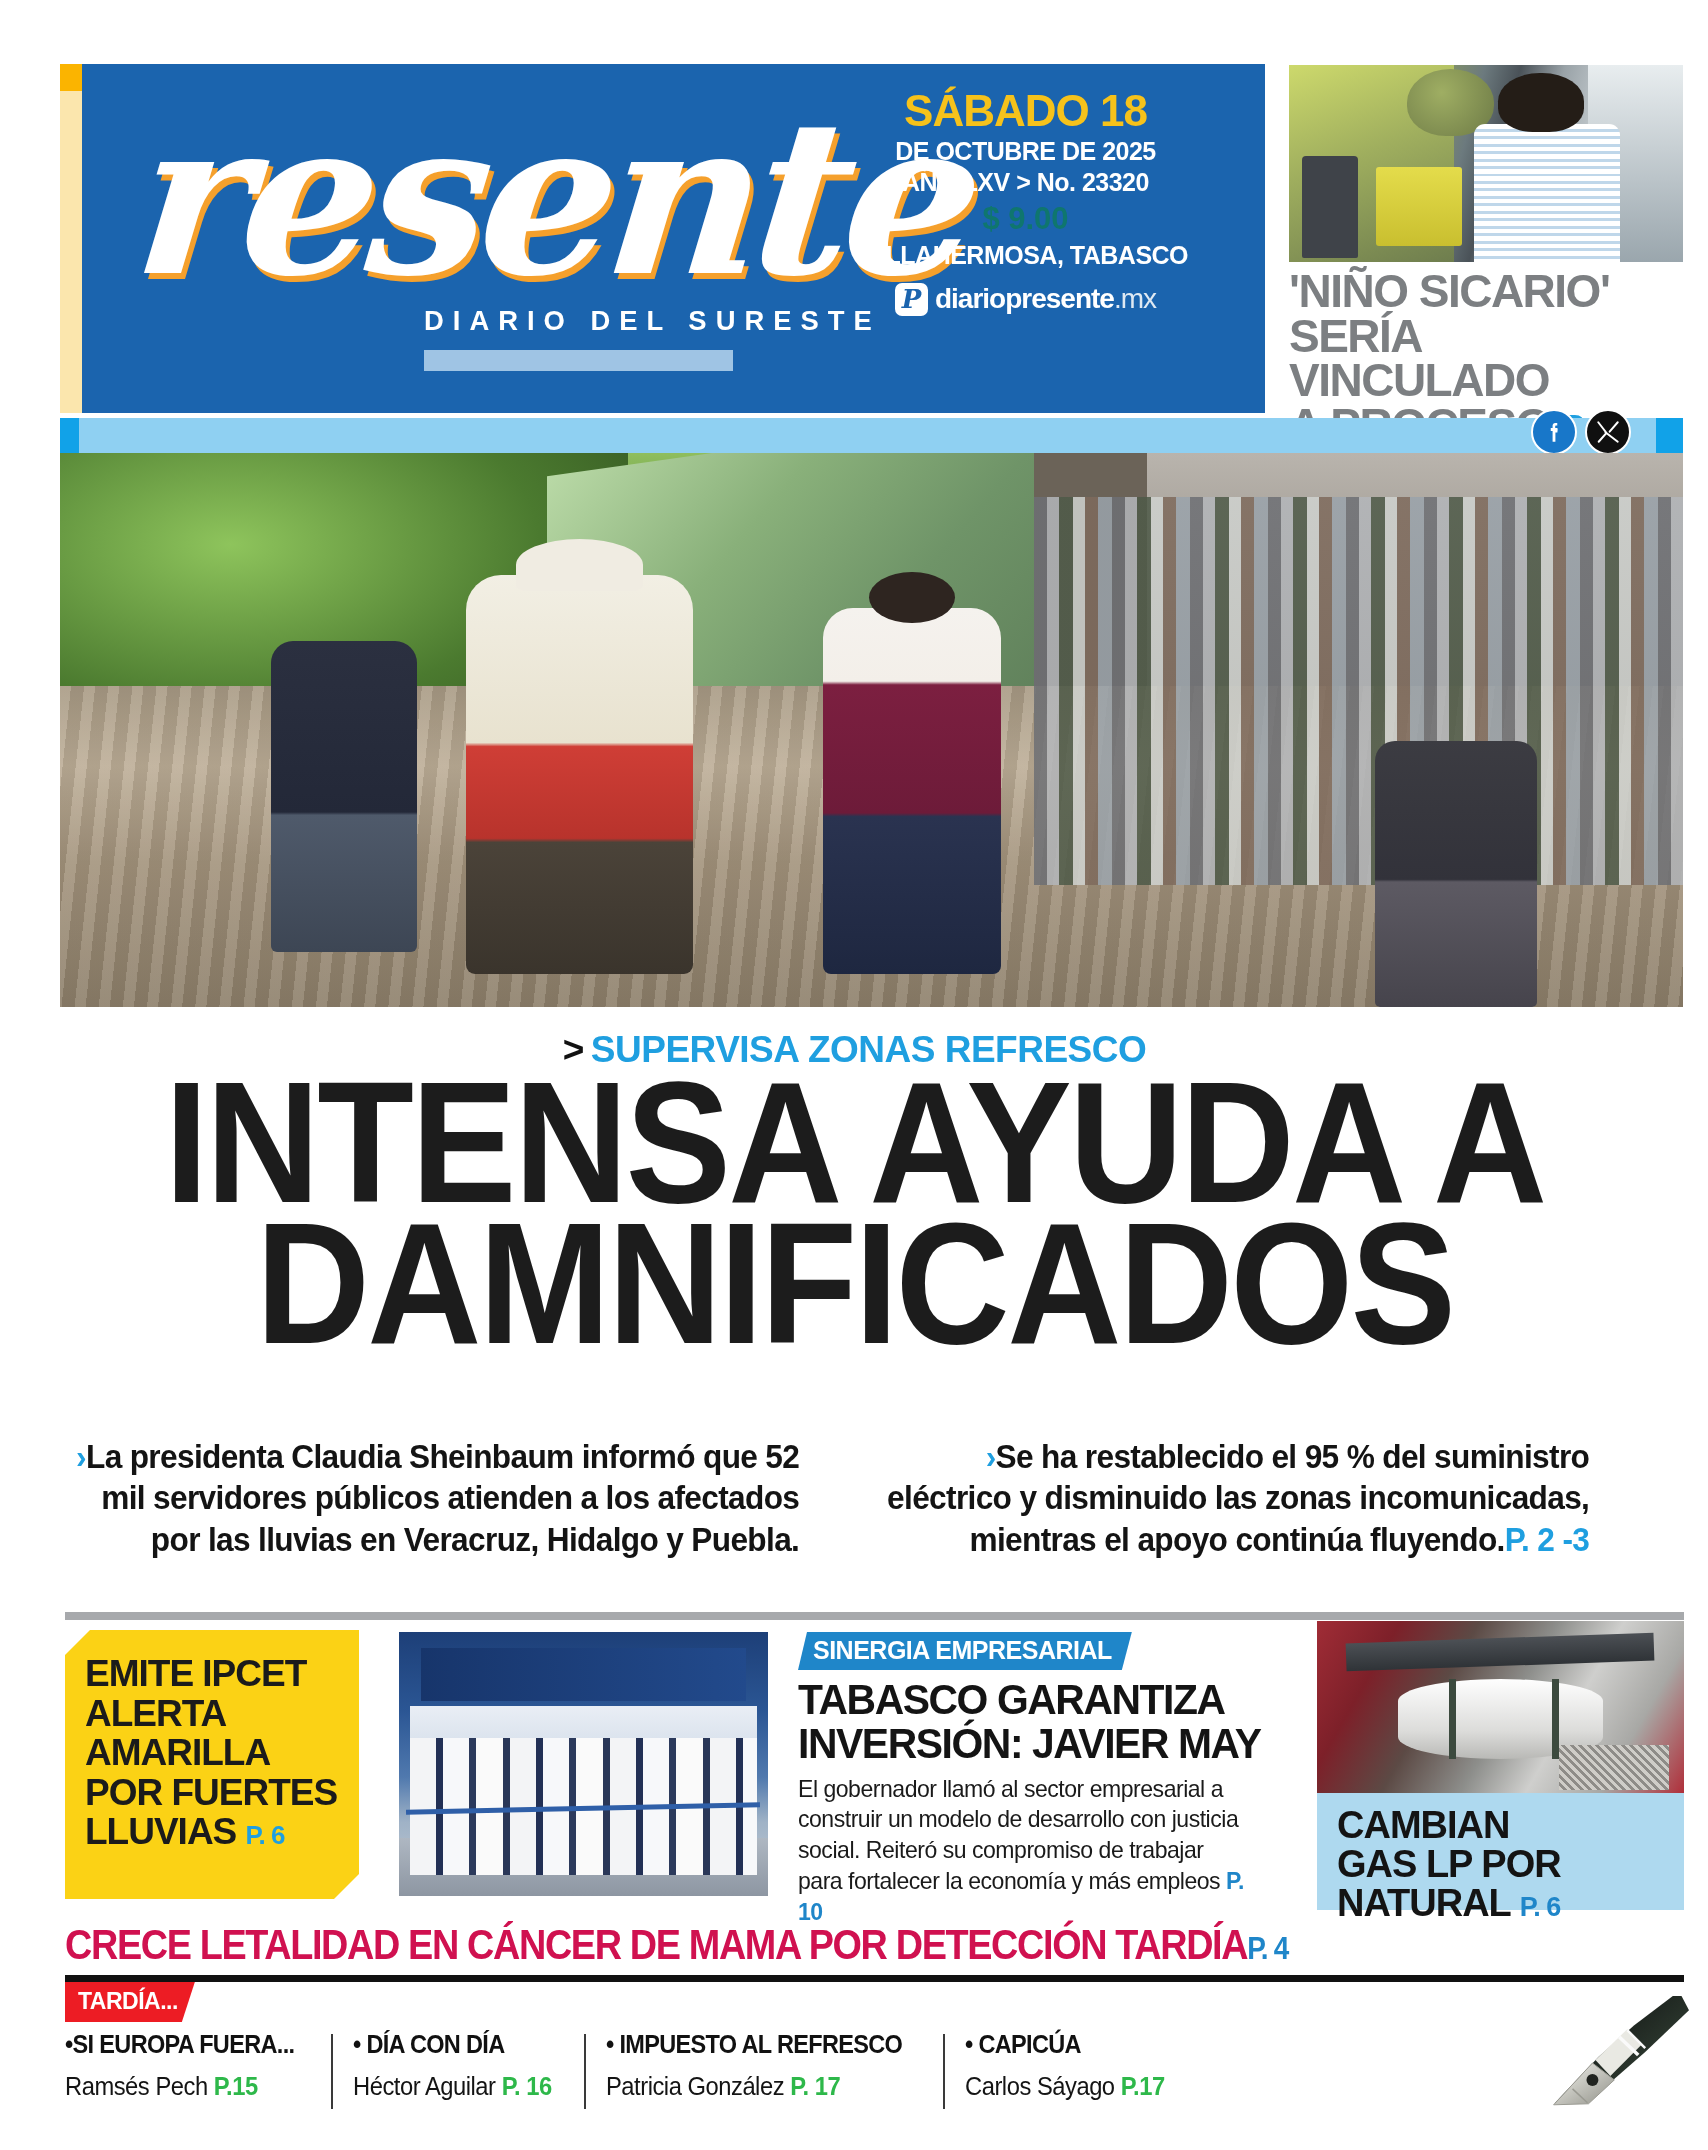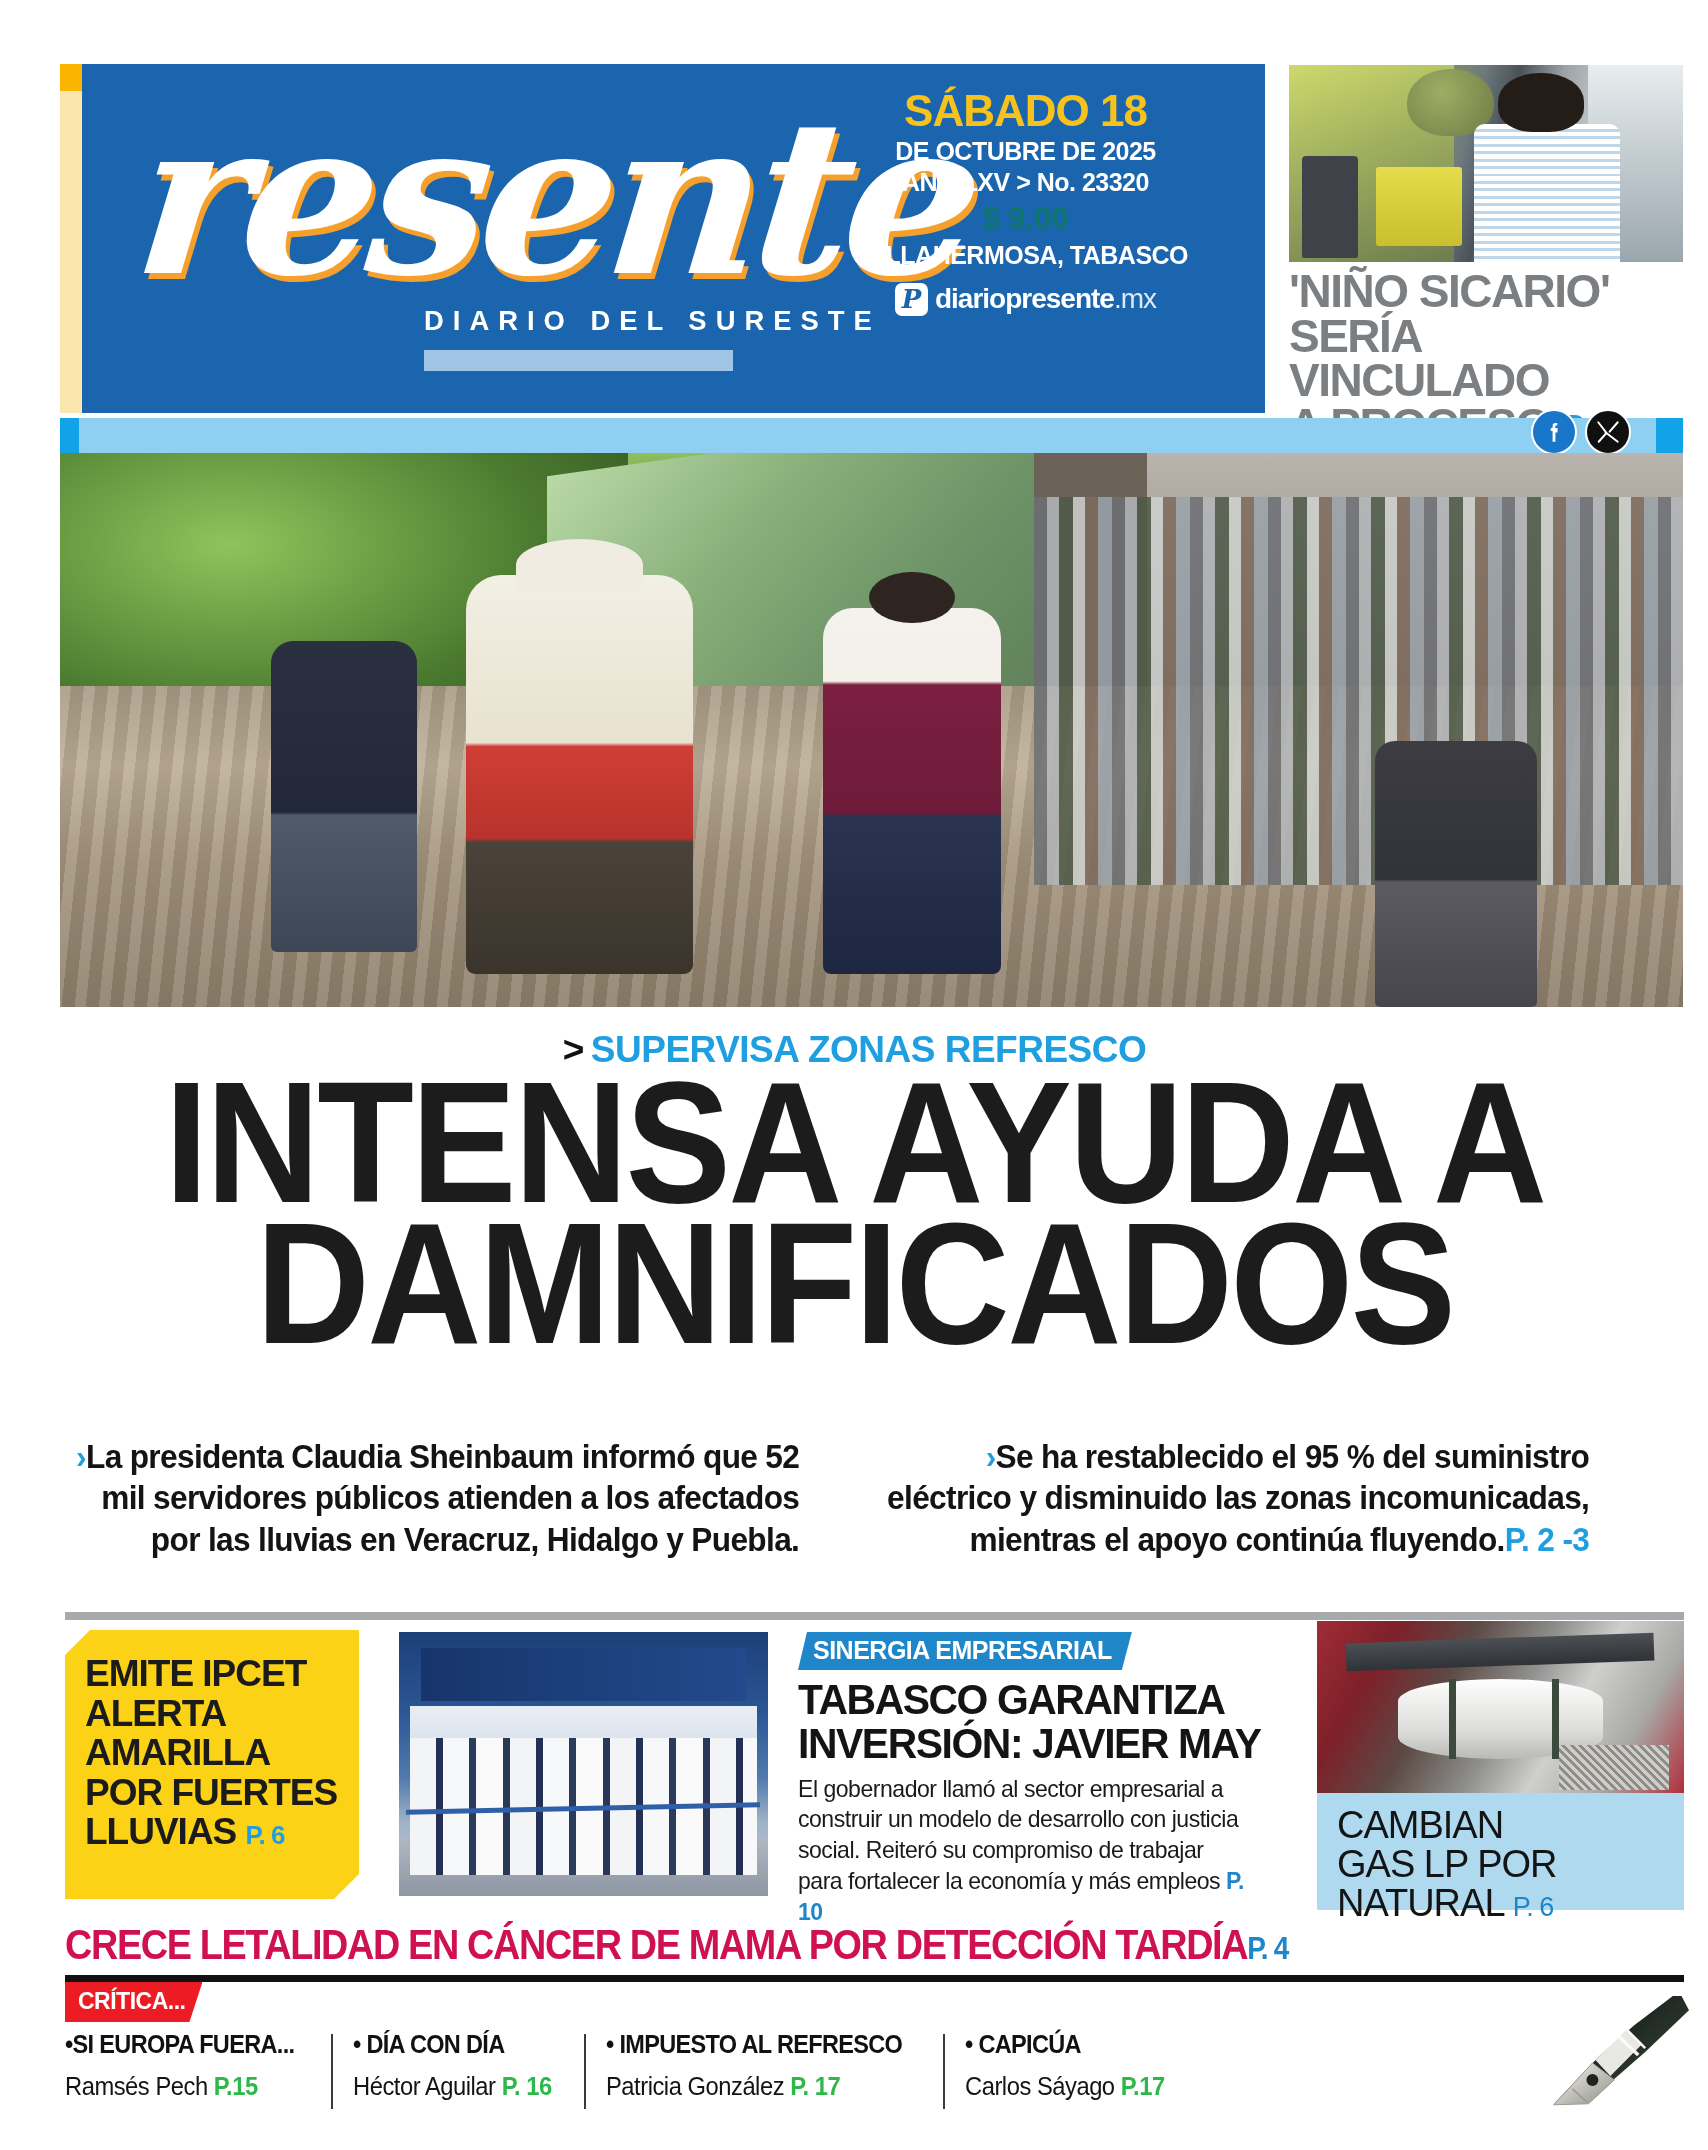--- a/index.html
+++ b/index.html
@@ -314,21 +314,21 @@
   .gp-band2 { position:absolute; left:64%; top:34%; width:7px; height:46%; background:#3c4a3e; }
   .gp-lid { position:absolute; left:8%; top:10%; width:84%; height:16%;
       background: linear-gradient(180deg,#4c5055,#2f3337); transform: rotate(-2deg); }
   .gp-grate { position:absolute; right:4%; bottom:2%; width:30%; height:26%;
       background: repeating-linear-gradient(45deg,#cfcdc8 0 3px,#8e8c88 3px 6px); }
   .gbox-cap {
     position: absolute; left: 0; top: 172px; width: 367px; height: 117px;
     background: #aed9ef; padding: 13px 15px 0 20px;
   }
   .gbox-t {
-    font-size: 38px; font-weight: 400; line-height: 1.03;
+    font-size: 38px; font-weight: 700; line-height: 1.03;
     color: #141414; letter-spacing: -1px;
   }
   .gbox-t .pg { color: #1f86c9; font-size: 27px; }
 
   
   .redline {
     position: absolute; left: 65px; top: 1921px; width: 1222px;
     font-size: 42px; font-weight: 900; color: #d01150;
     letter-spacing: -1.5px; white-space: nowrap;
     transform: scaleX(0.9); transform-origin: left top;
@@ -521,21 +521,21 @@
       </div>
     </div>
   </div>
 
   <div class="redline">
     <span>CRECE LETALIDAD EN CÁNCER DE MAMA POR DETECCIÓN TARDÍA</span><span class="pg">P. 4</span>
   </div>
 
   <div class="opfoot">
     <div class="op-rule"></div>
-    <span class="op-tag">CRÍTICA...</span>
+    <span class="op-tag">TARDÍA...</span>
     <div class="op-items">
       <div class="op-item">
         <div class="op-title">•SI EUROPA FUERA...</div>
         <div class="op-author"><span>Ramsés Pech</span> <span class="pg">P.15</span></div>
       </div>
       <div class="op-item">
         <div class="op-title">• DÍA CON DÍA</div>
         <div class="op-author"><span>Héctor Aguilar</span> <span class="pg">P. 16</span></div>
       </div>
       <div class="op-item">

